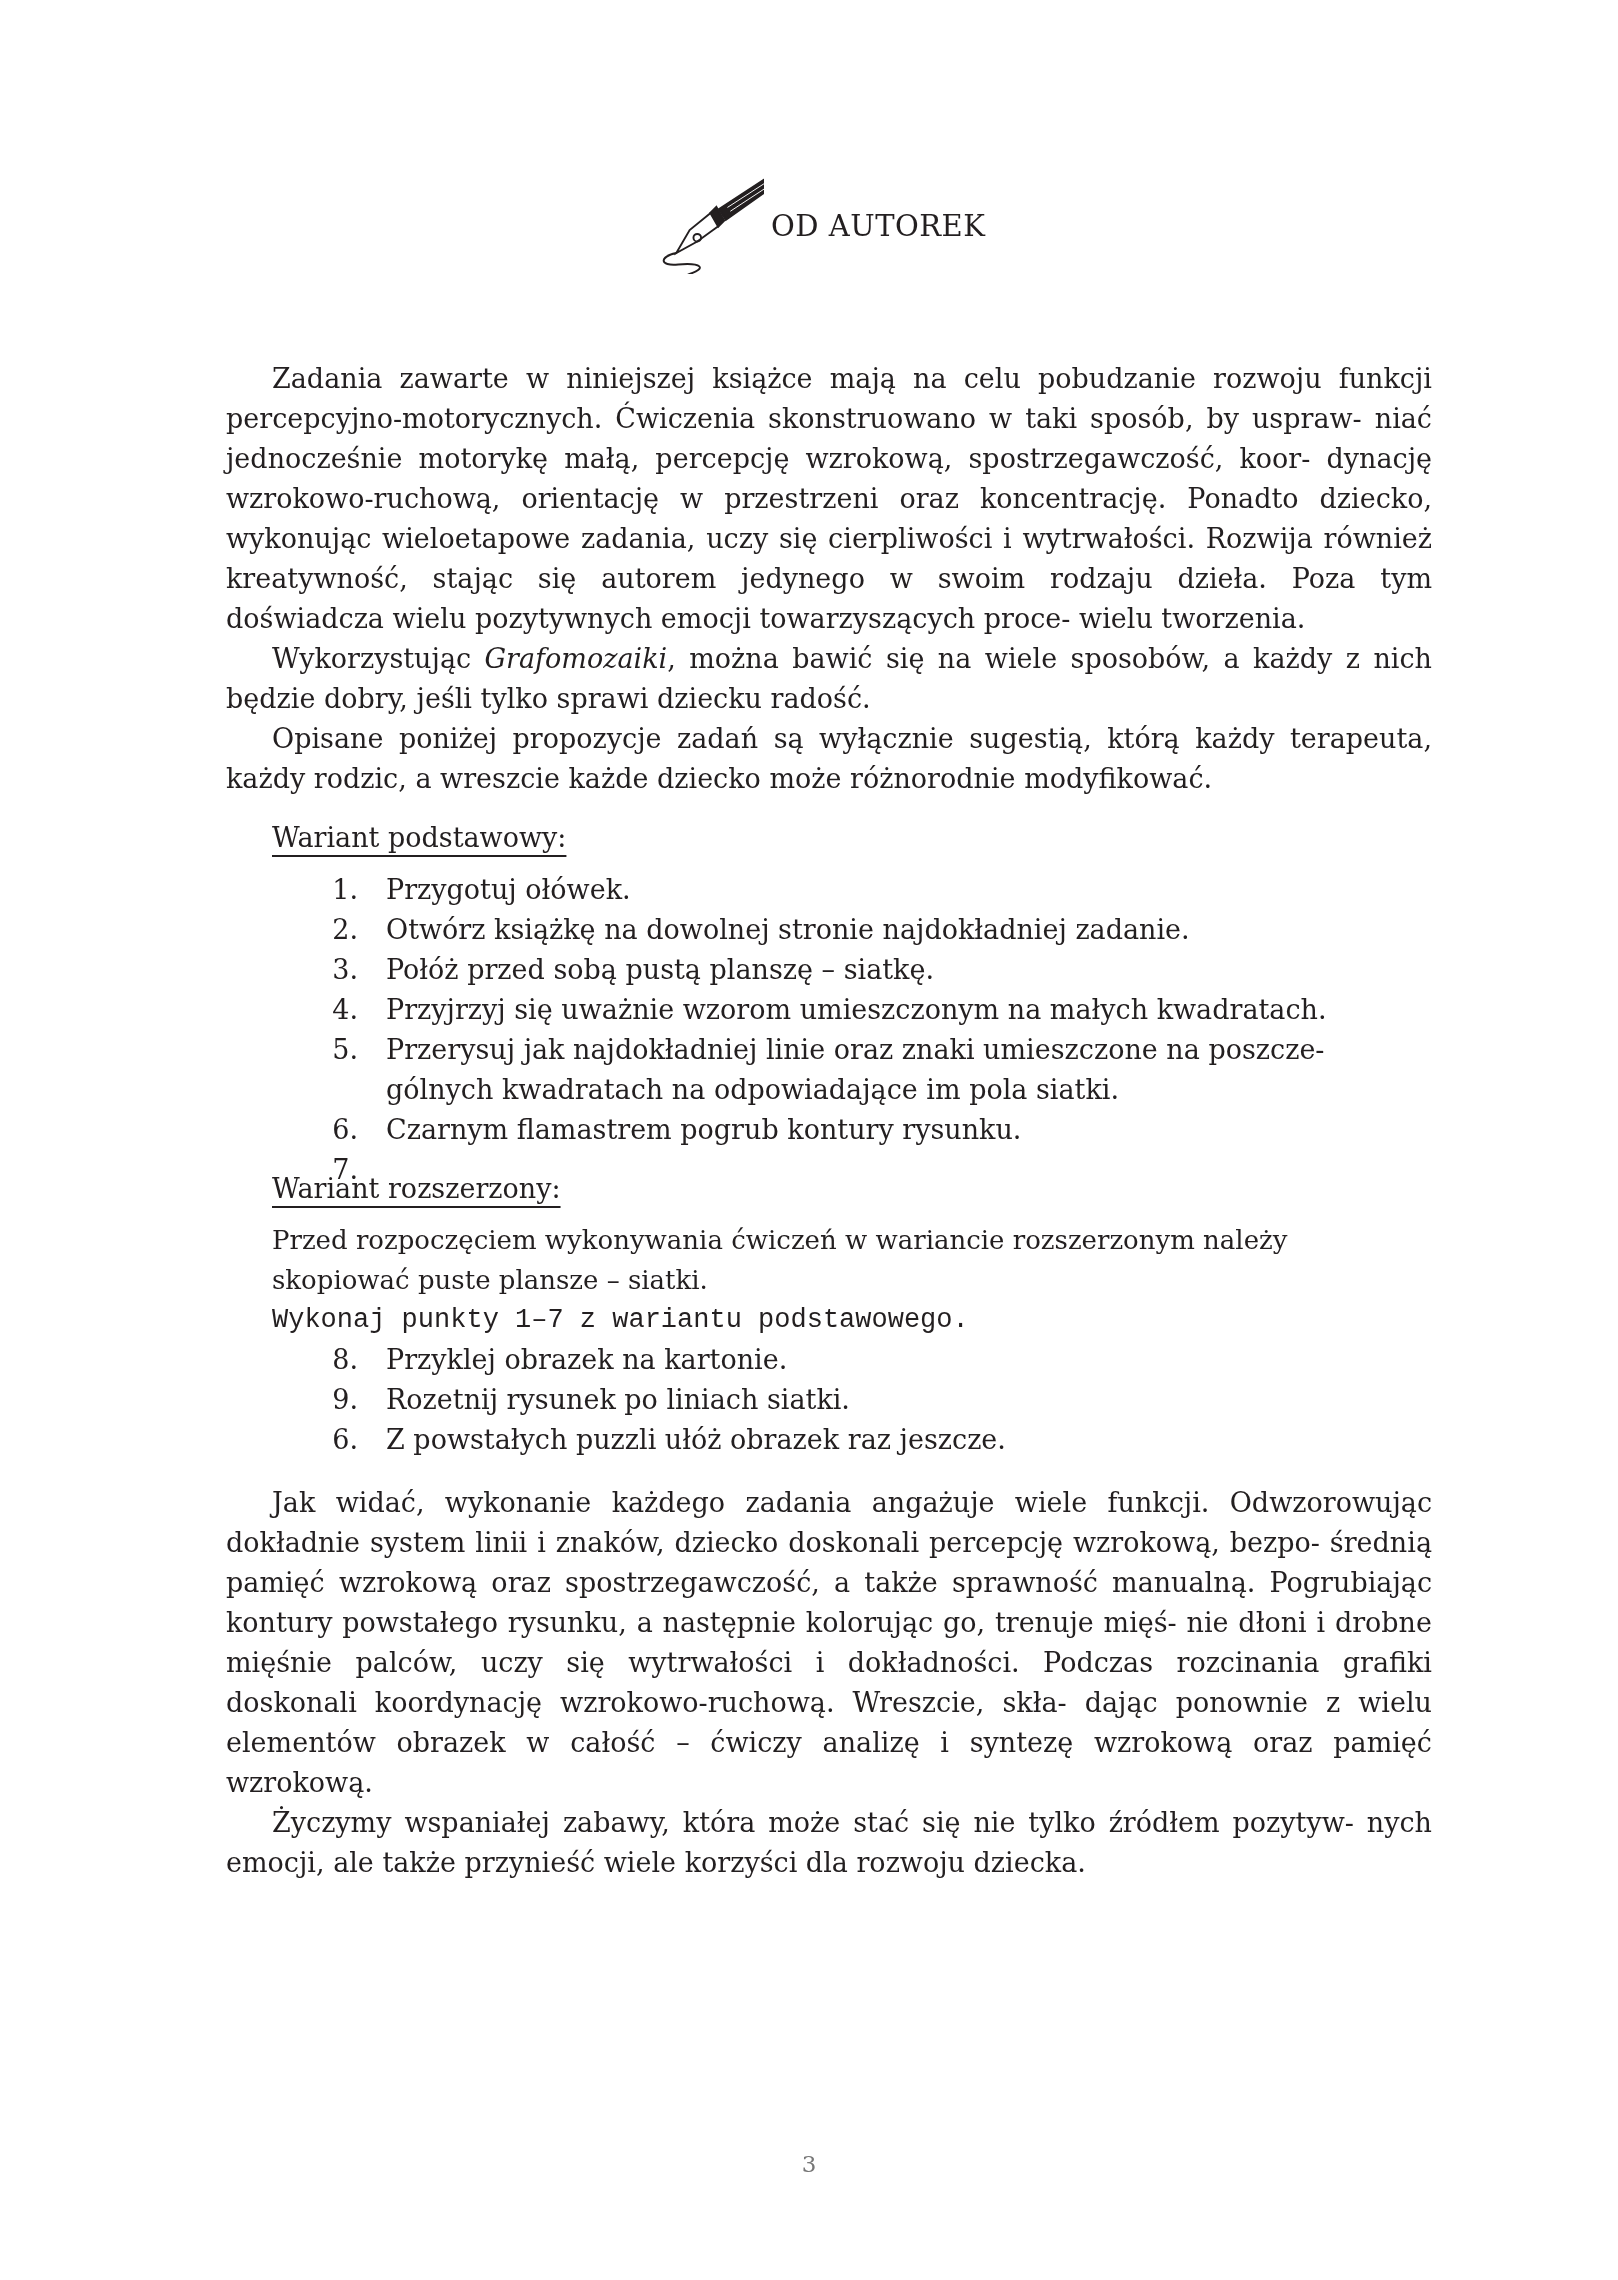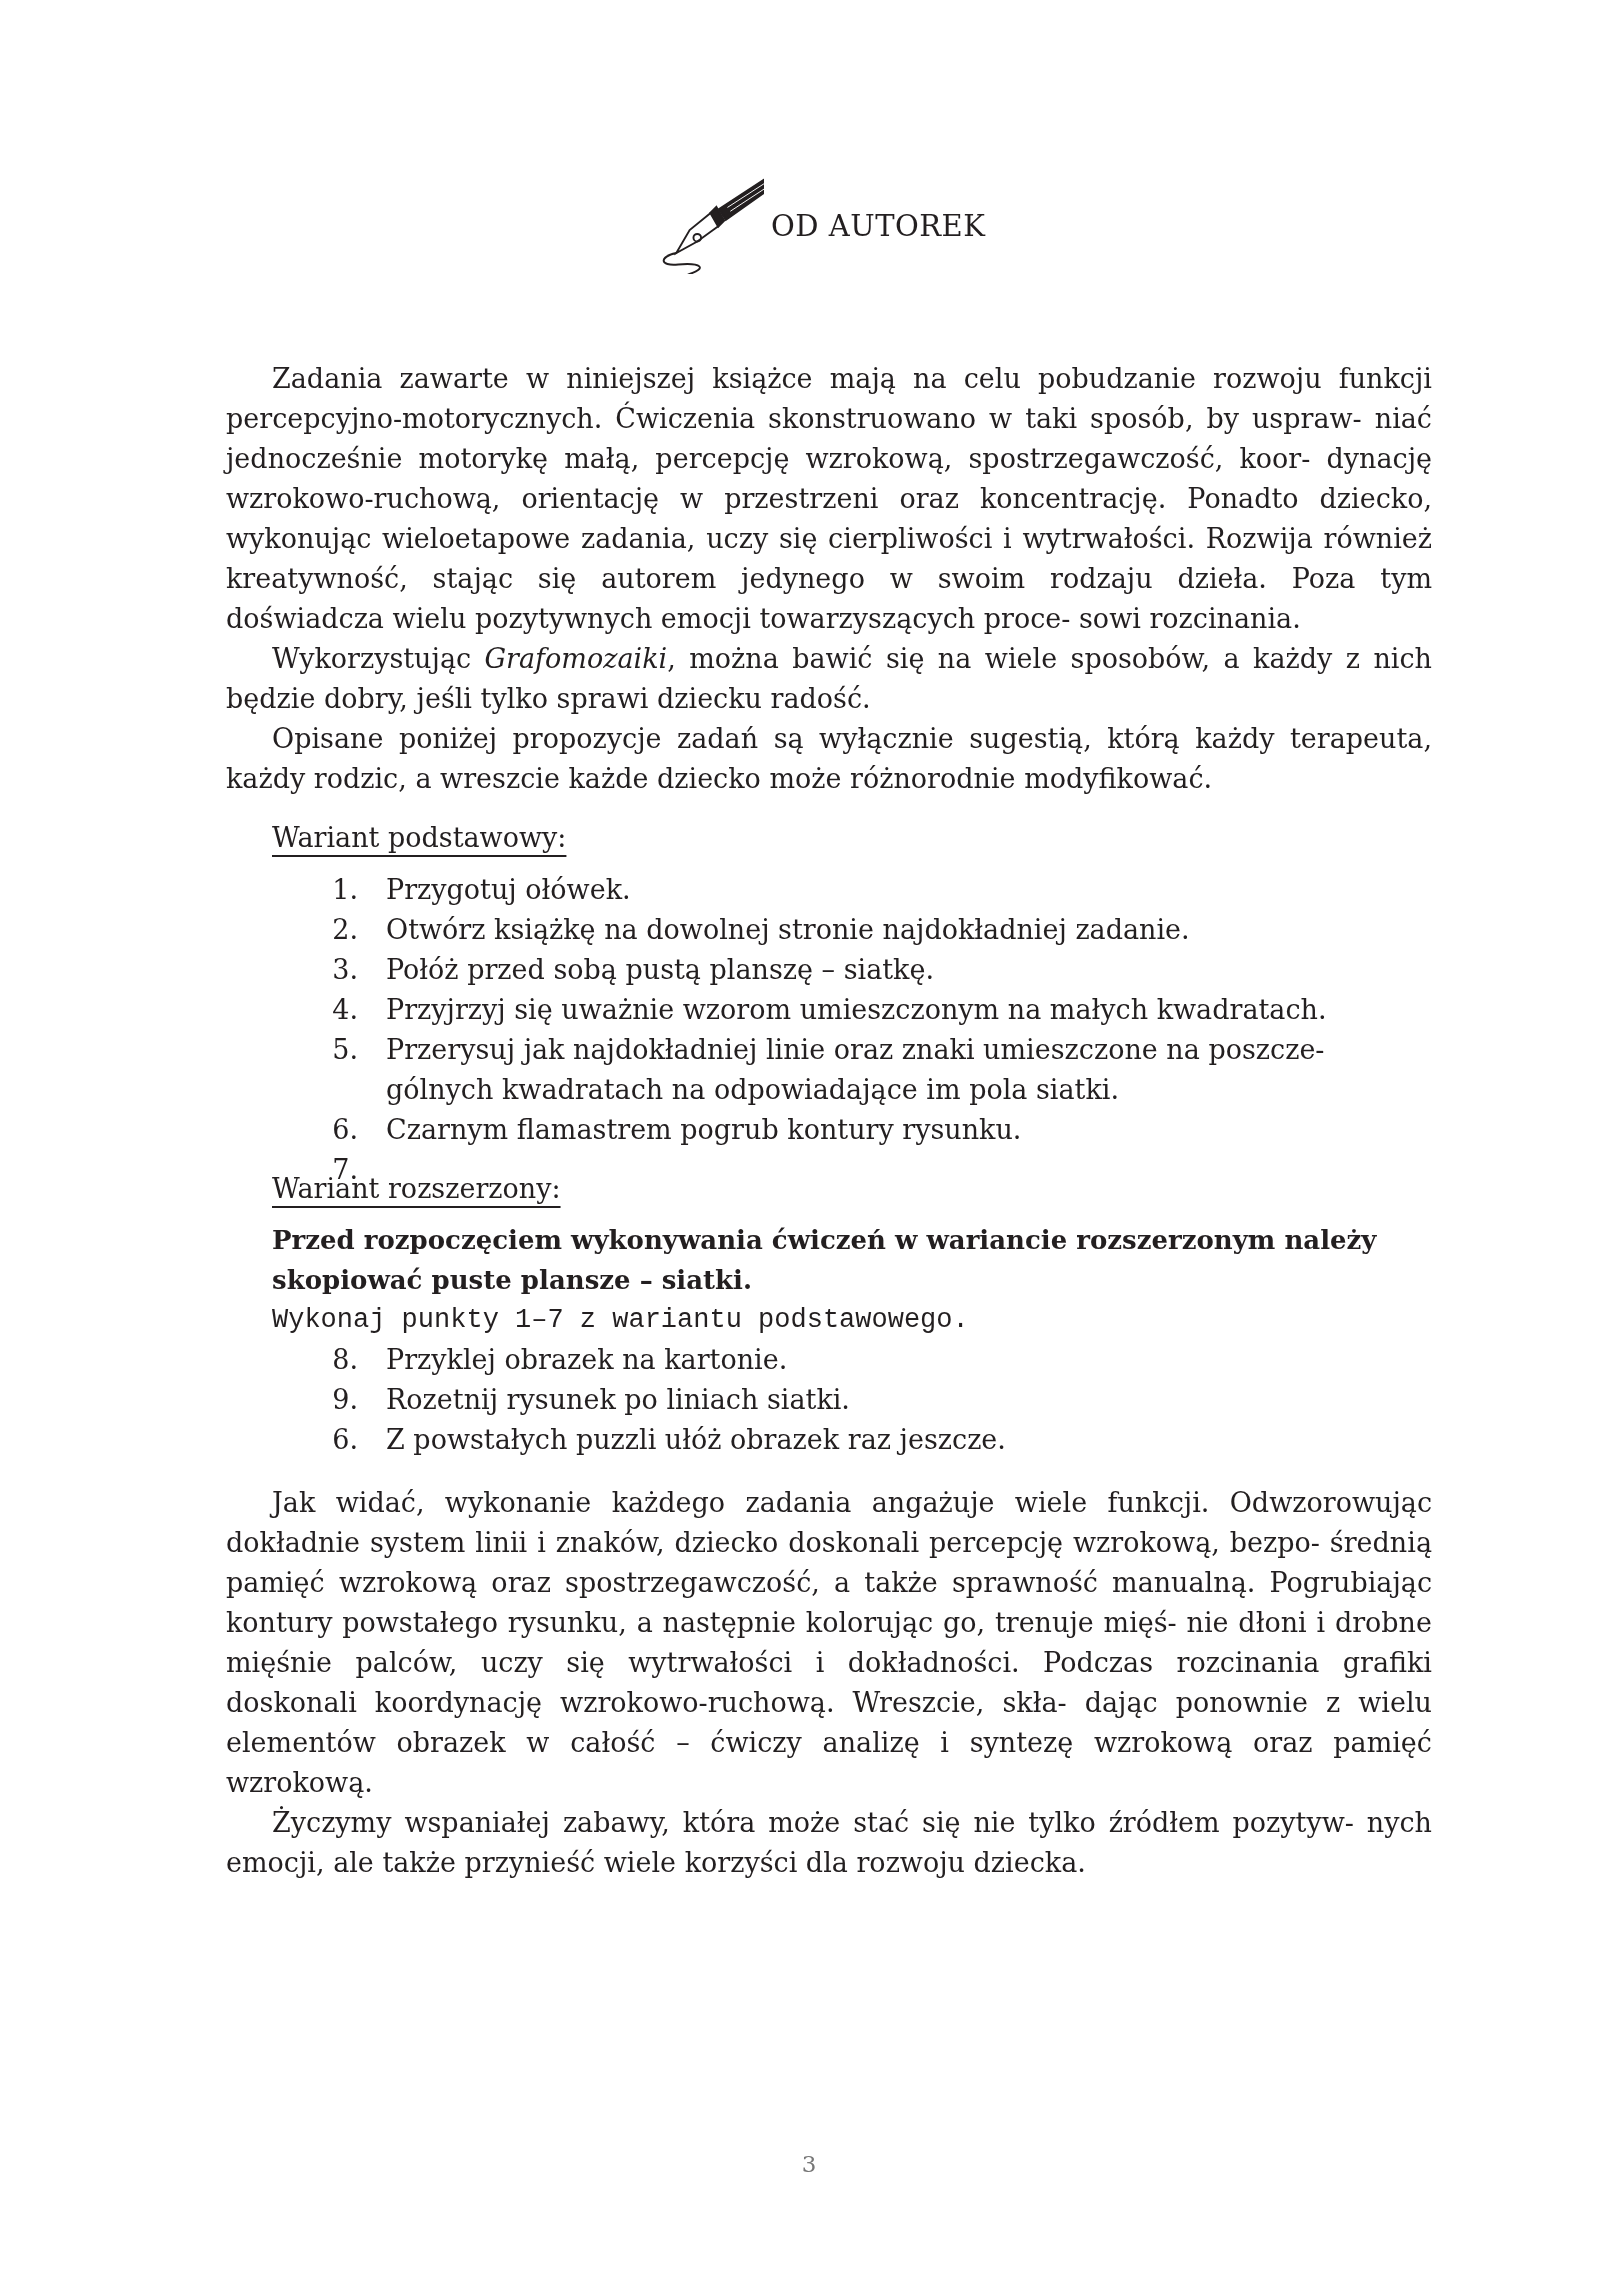--- a/index.html
+++ b/index.html
@@ -11,21 +11,21 @@
          font-family:"DejaVu Serif",serif;white-space:nowrap;}
   .content{position:absolute;left:226px;top:359px;width:1206px;font-size:27px;line-height:40px;}
   .content p{margin:0;text-align:justify;}
   .ind{text-indent:46px;}
   .variant{margin:19px 0 11.5px 46px !important;display:inline-block;text-decoration:underline;
            text-underline-offset:7.6px;text-decoration-thickness:1.9px;}
   .variant-wrap{margin:0;}
   ol{list-style:none;margin:0;padding:0;}
   ol li{position:relative;padding-left:160px;text-align:left;}
   ol li .num{position:absolute;left:0;width:132px;text-align:right;}
-  .bold{font-weight:bold;margin:0 0 0 46px !important;text-align:left !important;font-size:26px;}
+  .bold{font-weight:normal;margin:0 0 0 46px !important;text-align:left !important;font-size:26px;}
   .plain-ind{margin-left:46px !important;text-align:left !important;font-family:Liberation Mono, monospace;}
   .gap{height:23px;}
   em{font-style:italic;}
   .pagenum{position:absolute;left:0;width:1618px;top:2151px;text-align:center;font-size:23px;color:#777;}
 </style>
 </head>
 <body>
 
 <div class="header">
   <svg class="pen" viewBox="0 0 150 130">
@@ -45,21 +45,21 @@
 
 <div class="content">
   <p class="ind">
     <span>Zadania zawarte w niniejszej książce mają na celu pobudzanie rozwoju funkcji</span>
     <span>percepcyjno-motorycznych. Ćwiczenia skonstruowano w taki sposób, by uspraw-</span>
     <span>niać jednocześnie motorykę małą, percepcję wzrokową, spostrzegawczość, koor-</span>
     <span>dynację wzrokowo-ruchową, orientację w przestrzeni oraz koncentrację. Ponadto</span>
     <span>dziecko, wykonując wieloetapowe zadania, uczy się cierpliwości i wytrwałości.</span>
     <span>Rozwija również kreatywność, stając się autorem jedynego w swoim rodzaju</span>
     <span>dzieła. Poza tym doświadcza wielu pozytywnych emocji towarzyszących proce-</span>
-    <span>sowi rozcinania.</span>
+    <span>wielu tworzenia.</span>
   </p>
   <p class="ind"><span>Wykorzystując </span><em>Grafomozaiki</em><span>, można bawić się na wiele sposobów, a każdy</span> <span>z nich będzie dobry, jeśli tylko sprawi dziecku radość.</span></p>
   <p class="ind"><span>Opisane poniżej propozycje zadań są wyłącznie sugestią, którą każdy terapeuta,</span> <span>każdy rodzic, a wreszcie każde dziecko może różnorodnie modyfikować.</span></p>
 
   <div class="variant-wrap"><span class="variant">Wariant podstawowy:</span></div>
   <ol>
     <li><span class="num">1.</span><span>Przygotuj ołówek.</span></li>
     <li><span class="num">2.</span><span>Otwórz książkę na dowolnej stronie najdokładniej zadanie.</span></li>
     <li><span class="num">3.</span><span>Połóż przed sobą pustą planszę – siatkę.</span></li>
     <li><span class="num">4.</span><span>Przyjrzyj się uważnie wzorom umieszczonym na małych kwadratach.</span></li>

